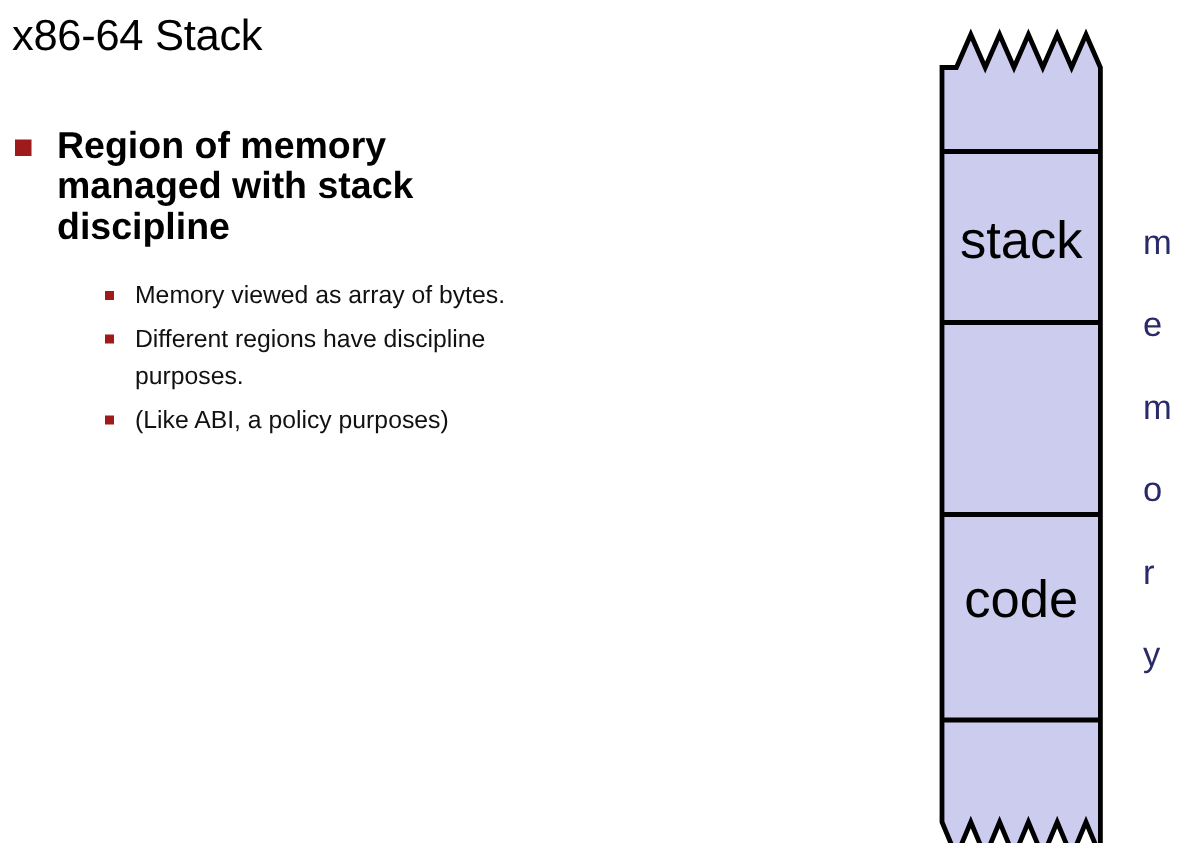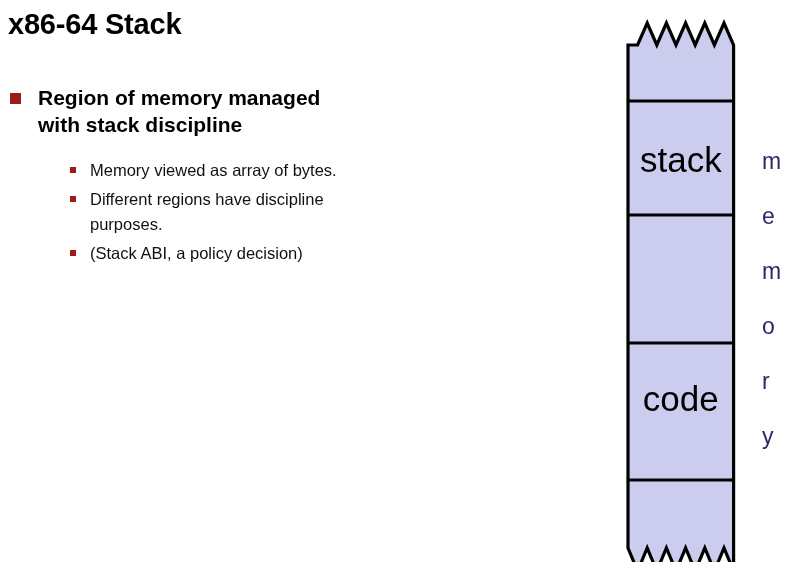--- a/index.html
+++ b/index.html
@@ -15,21 +15,21 @@
     font-family: "Liberation Sans", sans-serif;
     color: #000000;
   }
 
   
   #slide-title {
     position: absolute;
     left: 8px;
     top: 8px;
     font-size: 29px;
-    font-weight: bold;
+    font-weight: normal;
     letter-spacing: -0.2px;
     color: #000000;
     white-space: nowrap;
   }
 
   
   #bullet-list {
     position: absolute;
     left: 8px;
     top: 84px;
@@ -43,21 +43,21 @@
   }
   .l1-marker {
     position: absolute;
     left: 2px;
     top: 9px;
     width: 11px;
     height: 11px;
     background: #9E1B1B;
   }
   .l1-text {
-    font-size: 21px;
+    font-size: 25px;
     font-weight: bold;
     line-height: 27px;
     color: #000000;
     max-width: 290px;
   }
 
   .l2-list {
     margin-top: 20px;
     padding-left: 30px;
   }
@@ -125,21 +125,21 @@
       <div class="l2-item">
         <span class="l2-marker"></span>
         <div class="l2-text">Memory viewed as array of bytes.</div>
       </div>
       <div class="l2-item">
         <span class="l2-marker"></span>
         <div class="l2-text">Different regions have discipline purposes.</div>
       </div>
       <div class="l2-item">
         <span class="l2-marker"></span>
-        <div class="l2-text">(Stack ABI, a policy decision)</div>
+        <div class="l2-text">(Like ABI, a policy purposes)</div>
       </div>
     </div>
   </div>
 
 </div>
 
 <div id="memory-diagram">
   <svg width="173" height="562" viewBox="0 0 173 562" xmlns="http://www.w3.org/2000/svg">
 
     <path d="M 8 30

